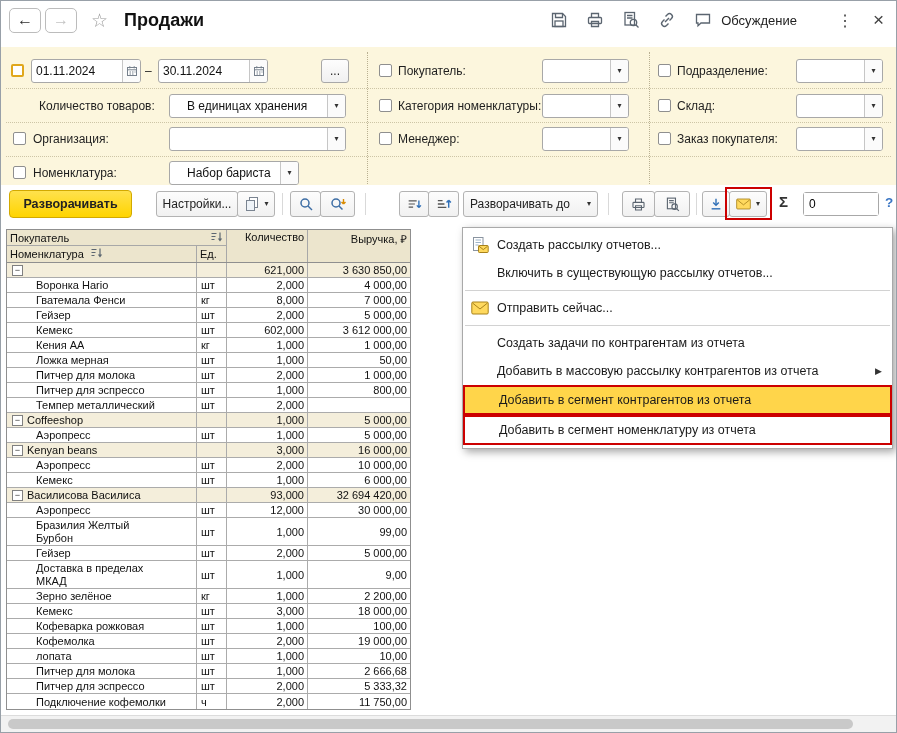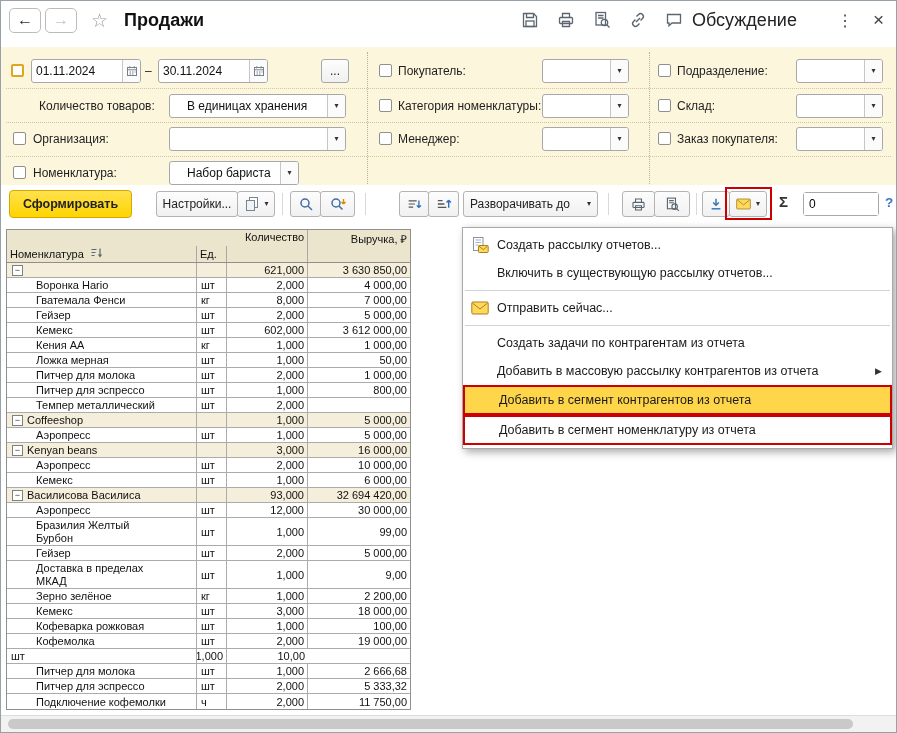--- a/index.html
+++ b/index.html
@@ -6,21 +6,21 @@
 body{font-family:"Liberation Sans",sans-serif;background:#e9e9e9}
 .window{position:relative;width:897px;height:733px;background:#fff;border:1px solid #98a0a8;overflow:hidden}
 
 .topbar{position:absolute;left:0;top:0;right:0;height:38px;display:flex;align-items:center;padding:0 12px 0 8px;background:#fff}
 .navbtn{width:32px;height:25px;border:1px solid #bcbcbc;border-radius:5px;background:#fff;display:flex;align-items:center;justify-content:center;font-size:16px;font-weight:700;color:#2d2d2d;margin-right:4px;cursor:pointer}
 .navbtn.fwd{color:#c3c3c3}
 .star{font-size:19px;color:#9a9a9a;margin:0 8px 0 10px;cursor:pointer}
 .title{font-size:18px;font-weight:600;color:#111;margin-left:8px}
 .topicons{margin-left:auto;display:flex;align-items:center;gap:14px}
 .tico{width:22px;height:22px;display:flex;align-items:center;justify-content:center;cursor:pointer}
-.disc-label{font-size:18px;color:#222;margin-left:-7px;cursor:pointer}
+.disc-label{font-size:13px;color:#222;margin-left:-7px;cursor:pointer}
 .kebab{font-size:16px;color:#444;margin-left:26px;cursor:pointer}
 .closex{font-size:19px;color:#444;margin-left:6px;cursor:pointer}
 
 .filters{position:absolute;left:0;top:46px;right:0;height:146px;background:var(--panel-yellow,#fcf6dd)}
 .vsep{position:absolute;top:5px;bottom:5px;border-left:1px dotted #b9b092}
 .hsep{position:absolute;left:5px;right:5px;border-top:1px dotted #cdc5a6}
 .cb{position:absolute;width:13px;height:13px;background:#fff;border:1px solid #8f8f8f;border-radius:2px;cursor:pointer}
 .cb.gold{border:2px solid #e0a71c}
 .lbl{position:absolute;font-size:12px;color:#1e1e1e;line-height:24px;white-space:nowrap}
 .fld{position:absolute;height:24px;background:#fff;border:1px solid #a8a8a8;border-radius:3px;display:flex}
@@ -238,21 +238,21 @@
     <div class="lbl" style="left:676px;top:80px">Заказ покупателя:</div>
     <div class="fld" style="left:795px;top:80px;width:87px">
       <div class="val"></div>
       <span class="icbtn">
           <span class="tri">▾</span>
         </span>
     </div>
   </div>
 
   <div class="toolbar">
-    <div class="tbtn gen" style="left:8px;width:123px">Сформировать</div>
+    <div class="tbtn gen" style="left:8px;width:123px">Разворачивать</div>
     <div class="tbtn" style="left:155px;width:82px">Настройки...</div>
     <div class="tbtn" style="left:236px;width:38px">
       <span><svg width="16" height="16" viewBox="0 0 16 16" stroke-width="1">
             <rect x="5.5" y="2.5" width="8" height="10" fill="#fff" stroke="#7a8491"></rect>
             <rect x="2.5" y="5.5" width="8" height="10" fill="#eef3f8" stroke="#7a8491"></rect>
           </svg></span>
       <span class="tri">▾</span>
     </div>
     <div class="tsep" style="left:281px"></div>
     <div class="tbtn" style="left:289px;width:31px">
@@ -327,20 +327,30 @@
     <div class="redframe" style="left:724px;top:2px;width:47px;height:33px"></div>
     <div class="sigma" style="left:778px">Σ</div>
     <div class="counter" style="left:802px">
       <input readonly="" value="0" style="">
     </div>
     <div class="help" style="left:884px">?</div>
   </div>
 
   <div class="report">
     <div class="thead">
+      <div class="hc h-buyer">
+        <span>Покупатель</span>
+        <span class="sorti"><svg width="13" height="12" viewBox="0 0 13 12">
+              <g stroke="#5c6670" stroke-width="1.2" fill="none">
+                <path d="M1.5 2.5h5M1.5 5.5h4M1.5 8.5h3"></path>
+                <path d="M10 1.5v7"></path>
+              </g>
+              <path d="M7.8 7.5l2.2 3 2.2-3z" fill="#5c6670"></path>
+            </svg></span>
+      </div>
       <div class="hc h-qty">Количество</div>
       <div class="hc h-rev">Выручка, ₽</div>
       <div class="hc h-nom">
         <span>Номенклатура</span>
         <span class="sorti"><svg width="13" height="12" viewBox="0 0 13 12">
               <g stroke="#5c6670" stroke-width="1.2" fill="none">
                 <path d="M1.5 2.5h5M1.5 5.5h4M1.5 8.5h3"></path>
                 <path d="M10 1.5v7"></path>
               </g>
               <path d="M7.8 7.5l2.2 3 2.2-3z" fill="#5c6670"></path>
@@ -539,20 +549,23 @@
         </div>
         <div class="trow item">
           <div class="c c-name">
             <span class="nm ind">Кофемолка</span>
           </div>
           <div class="c c-unit">шт</div>
           <div class="c c-qty">2,000</div>
           <div class="c c-rev">19 000,00</div>
         </div>
         <div class="trow item">
+          <div class="c c-name">
+            <span class="nm ind">лопата</span>
+          </div>
           <div class="c c-unit">шт</div>
           <div class="c c-qty">1,000</div>
           <div class="c c-rev">10,00</div>
         </div>
         <div class="trow item">
           <div class="c c-name">
             <span class="nm ind">Питчер для молока</span>
           </div>
           <div class="c c-unit">шт</div>
           <div class="c c-qty">1,000</div>

